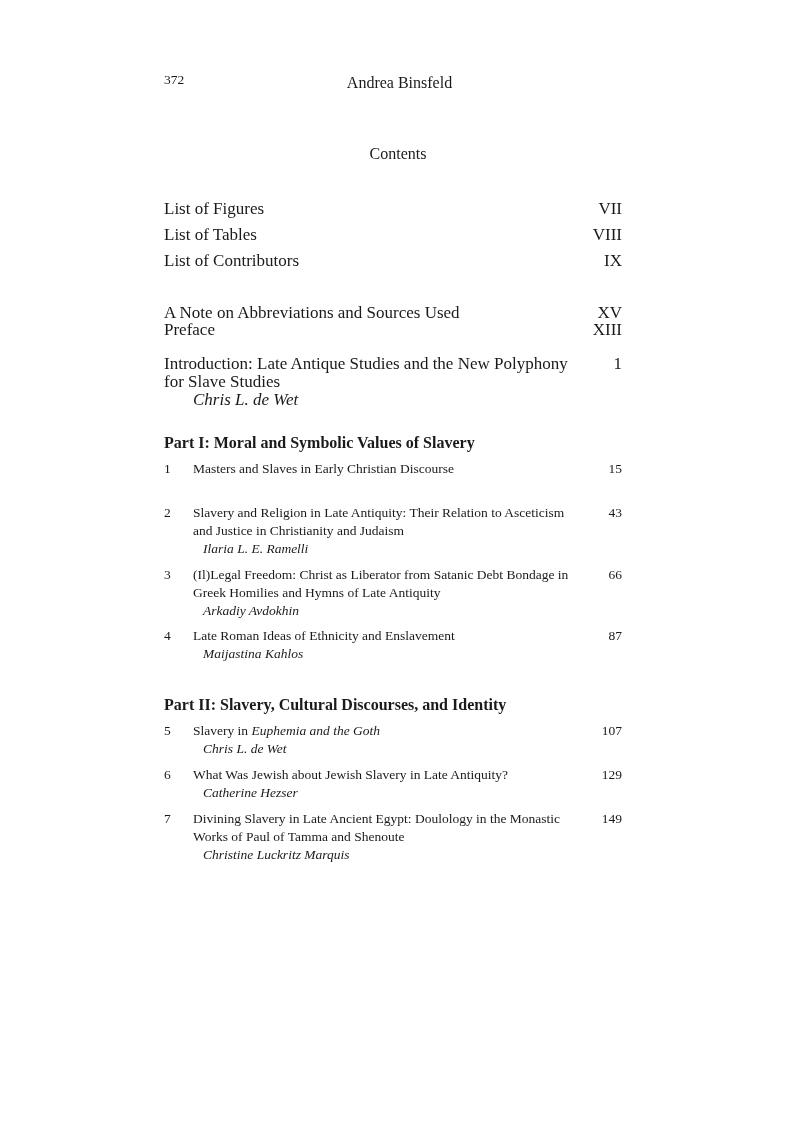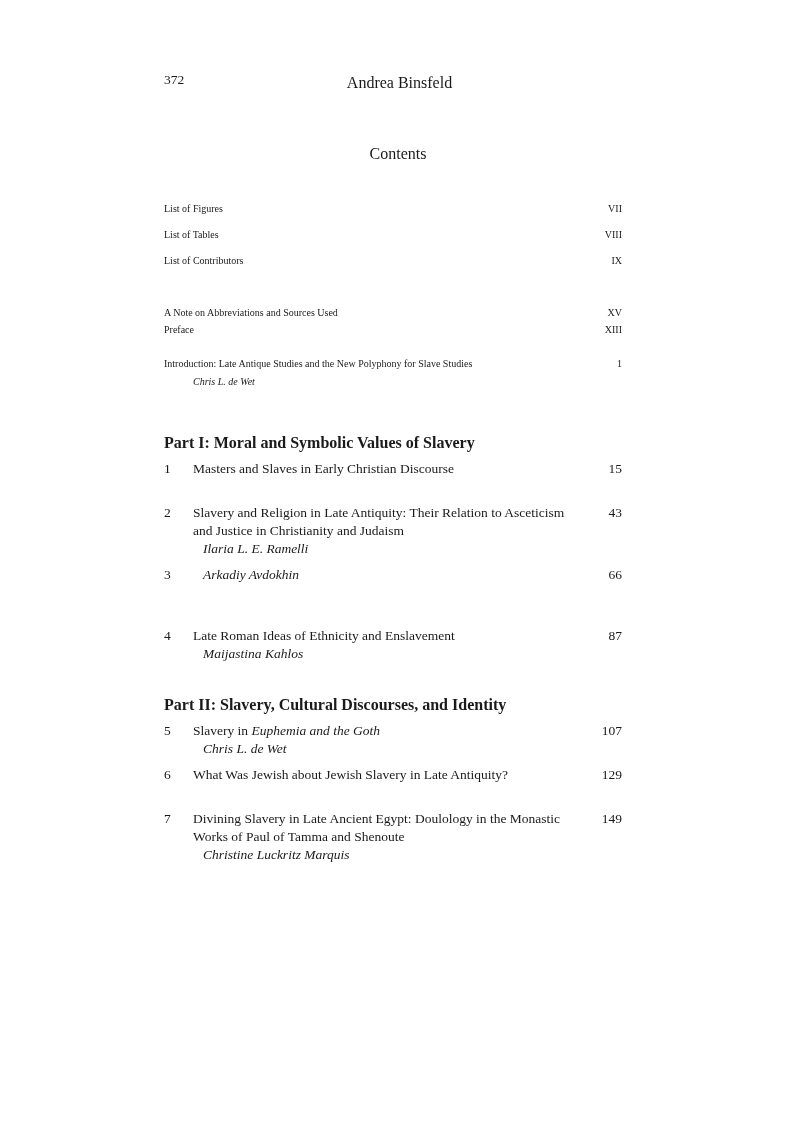--- a/index.html
+++ b/index.html
@@ -5,21 +5,21 @@
     html, body { margin: 0; padding: 0; background: #ffffff; }
     body {
       width: 799px; height: 1131px; position: relative; overflow: hidden;
       font-family: "Liberation Serif", "DejaVu Serif", serif;
       color: #1a1a1a;
     }
     .page-num { position: absolute; left: 164px; top: 72px; font-size: 13.5px; }
     .running-head { position: absolute; left: 0; width: 799px; top: 74px; text-align: center; font-size: 16px; }
     .contents-title { position: absolute; left: 0; width: 796px; top: 145px; text-align: center; font-size: 16px; }
 
-    .row { position: absolute; left: 164px; width: 458px; font-size: 10px; line-height: 18px; }
+    .row { position: absolute; left: 164px; width: 458px; font-size: 17px; line-height: 18px; }
     .row .title { display: block; padding-right: 50px; }
     .row .pg { position: absolute; right: 0; top: 0; text-align: right; }
     .row .author { display: block; font-style: italic; padding-left: 29px; }
 
     .num { position: absolute; left: 0; top: 0; }
     .ch { position: absolute; left: 164px; width: 458px; font-size: 13.5px; line-height: 18px; }
     .ch .body { margin-left: 29px; padding-right: 44px; }
     .ch .author { font-style: italic; padding-left: 10px; display: block; }
 
     .part { position: absolute; left: 164px; font-size: 16px; font-weight: bold; }
@@ -74,20 +74,21 @@
   <div class="body">
     <span>Slavery and Religion in Late Antiquity: Their Relation to Asceticism and Justice in Christianity and Judaism</span>
     <span class="author">Ilaria L. E. Ramelli</span>
   </div>
   <span class="pg" style="position:absolute;right:0;top:0;">43</span>
 </div>
 
 <div class="ch" style="top:566px;">
   <span class="num">3</span>
   <div class="body">
+    <span>(Il)Legal Freedom: Christ as Liberator from Satanic Debt Bondage in Greek Homilies and Hymns of Late Antiquity</span>
     <span class="author">Arkadiy Avdokhin</span>
   </div>
   <span class="pg" style="position:absolute;right:0;top:0;">66</span>
 </div>
 
 <div class="ch" style="top:627px;">
   <span class="num">4</span>
   <div class="body">
     <span>Late Roman Ideas of Ethnicity and Enslavement</span>
     <span class="author">Maijastina Kahlos</span>
@@ -103,20 +104,21 @@
     <span>Slavery in </span><span class="it">Euphemia and the Goth</span>
     <span class="author">Chris L. de Wet</span>
   </div>
   <span class="pg" style="position:absolute;right:0;top:0;">107</span>
 </div>
 
 <div class="ch" style="top:766px;">
   <span class="num">6</span>
   <div class="body">
     <span>What Was Jewish about Jewish Slavery in Late Antiquity?</span>
+    <span class="author">Catherine Hezser</span>
   </div>
   <span class="pg" style="position:absolute;right:0;top:0;">129</span>
 </div>
 
 <div class="ch" style="top:810px;">
   <span class="num">7</span>
   <div class="body">
     <span>Divining Slavery in Late Ancient Egypt: Doulology in the Monastic Works of Paul of Tamma and Shenoute</span>
     <span class="author">Christine Luckritz Marquis</span>
   </div>

